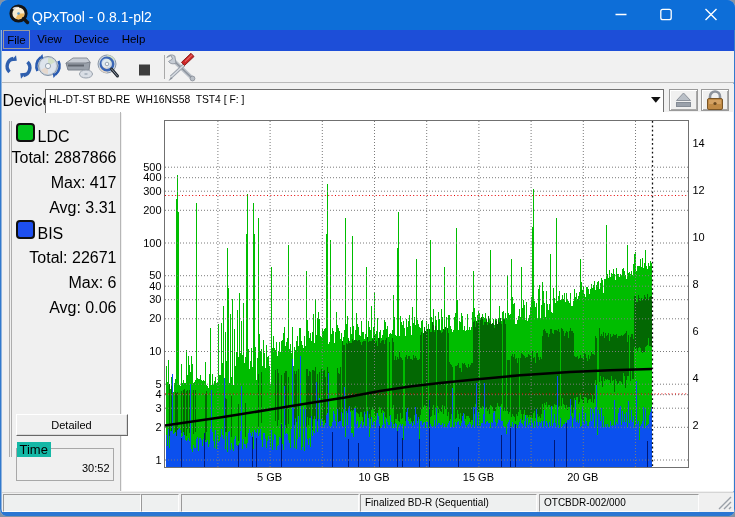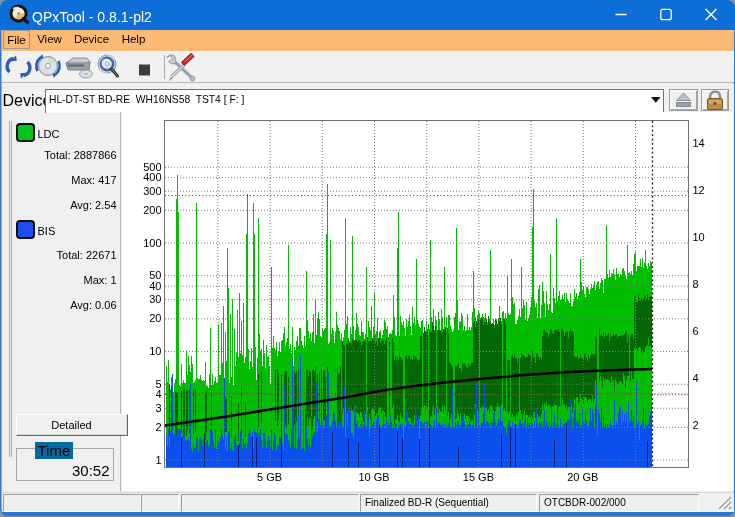--- a/index.html
+++ b/index.html
@@ -1,35 +1,35 @@
 <!DOCTYPE html>
 <html><head><meta charset="utf-8"><style>
 *{margin:0;padding:0;box-sizing:border-box}
 html,body{width:735px;height:517px;background:#8493a4;font-family:"Liberation Sans",sans-serif;overflow:hidden}
 #win{position:absolute;left:0;top:0;width:735px;height:516px;border-radius:8px 8px 7px 7px;background:#f0f0f0;overflow:hidden;box-shadow:0 0 0 1.5px #3279cd inset}
 #title{position:absolute;left:0;top:0;width:735px;height:30px;background:#0d6ed8}
 #title .txt{position:absolute;left:32px;top:8.5px;color:#fff;font-size:14px}
-#menubar{position:absolute;left:1.5px;top:30px;width:732px;height:34px;background:#fdba74;border-bottom:1px solid #cfcfcf}
+#menubar{position:absolute;left:1.5px;top:30px;width:732px;height:34px;background:#1d4ed8;border-bottom:1px solid #cfcfcf}
 .mi{position:absolute;top:0;height:19px;font-size:11.5px;color:#000;text-align:center;line-height:19px}
 #toolbar{position:absolute;left:1.5px;top:51px;width:732px;height:32px;background:#f1f1f1;border-bottom:1px solid #b9b9b9}
 #devrow{position:absolute;left:1.5px;top:84px;width:732px;height:29px;background:#f1f1f1}
 #devrow .lbl{position:absolute;left:3px;top:8px;font-size:16px}
 #combo{position:absolute;left:43.5px;top:5px;width:618.5px;height:34px;background:#fff;border:1px solid #707070;font-size:10.3px;line-height:20px;padding-left:3px;white-space:pre}
 .pbtn{position:absolute;top:5px;width:28.5px;height:22px;background:#f0f0f0;border:1px solid #9a9a9a;box-shadow:inset 1px 1px 0 #fff,inset -1px -1px 0 #a9a9a9}
 #main{position:absolute;left:1.5px;top:113px;width:732px;height:378px;background:#f0f0f0}
 #chartbg{position:absolute;left:120px;top:-1px;width:611px;height:379px;background:#fff}
 #vsp{position:absolute;left:118px;top:-1px;width:1px;height:379px;background:#b6b6b6}
 .groove{position:absolute;width:1px;background:#adadad}
 .sq{position:absolute;width:19.5px;height:19px;border:2.2px solid #101010;border-radius:4px}
-.stat{position:absolute;font-size:11px;color:#000;white-space:nowrap}
+.stat{position:absolute;font-size:16px;color:#000;white-space:nowrap}
 .rt{right:617px;text-align:right}
 #detbtn{position:absolute;left:14px;top:301px;width:112px;height:22px;background:#f0f0f0;border-top:1px solid #fff;border-left:1px solid #fff;border-right:1.5px solid #686868;border-bottom:1.5px solid #686868;box-shadow:-1px -1px 0 #d9d9d9 inset;font-size:11px;text-align:center;line-height:20px}
 #timebox{position:absolute;left:14px;top:335px;width:98px;height:33px;border:1px solid #a8a8a8}
-#timebox .cap{position:absolute;left:18px;top:-7px;background:#0369a1;padding:0 3px;font-size:15px}
-#timebox .val{position:absolute;right:3px;top:13px;font-size:15px}
+#timebox .cap{position:absolute;left:0;top:-7px;background:#14b8a6;padding:0 3px;font-size:13px}
+#timebox .val{position:absolute;right:3px;top:13px;font-size:11px}
 #status{position:absolute;left:1.5px;top:492px;width:732px;height:20px;background:#f0f0f0;border-top:1px solid #d5d5d5}
 .sp{position:absolute;top:1px;height:18px;border:1px solid;border-color:#9a9a9a #fdfdfd #fdfdfd #9a9a9a;background:#eef0f0;font-size:10px;line-height:16px;padding-left:4px;white-space:nowrap;overflow:hidden}
 #bluebot{position:absolute;left:1.5px;top:511.5px;width:732px;height:4.5px;background:#2a76d2;border-radius:0 0 6px 6px}
 svg text{font-family:"Liberation Sans",sans-serif}
 </style></head><body>
 <div id="win">
 <div id="title">
  <svg width="26" height="26" style="position:absolute;left:8px;top:4px">
   <circle cx="10.5" cy="9.5" r="7.6" fill="#f5ead0" stroke="#141414" stroke-width="3"></circle>
   <path d="M10.5 9.5 l6 0 a6 6 0 0 1 -9 5 z" fill="#eeb24c" opacity="0.85"></path>
@@ -126,24 +126,24 @@
 <div id="main">
  <div id="chartbg"></div>
  <div id="vsp"></div>
  <div class="groove" style="left:7px;top:8px;height:336px"></div>
  <div class="groove" style="left:9px;top:8px;height:336px"></div>
  <div class="sq" style="left:14px;top:9.5px;background:#00c41c"></div>
  <div class="sq" style="left:14px;top:106.5px;background:#1d4ff0"></div>
  <div class="stat" style="left:36px;top:14.5px">LDC</div>
  <div class="stat rt" style="top:35.5px">Total: 2887866</div>
  <div class="stat rt" style="top:60.5px">Max: 417</div>
- <div class="stat rt" style="top:85.5px">Avg: 2.54</div>
+ <div class="stat rt" style="top:85.5px">Avg: 3.31</div>
  <div class="stat" style="left:36px;top:111.5px">BIS</div>
  <div class="stat rt" style="top:135.5px">Total: 22671</div>
- <div class="stat rt" style="top:160.5px">Max: 1</div>
+ <div class="stat rt" style="top:160.5px">Max: 6</div>
  <div class="stat rt" style="top:185.5px">Avg: 0.06</div>
  <div id="detbtn">Detailed</div>
  <div id="timebox">
         <span class="cap">Time</span>
         <span class="val">30:52</span>
       </div>
 </div>
 <svg id="chart" viewBox="0 0 735 517" style="position:absolute;left:0;top:0;width:735px;height:517px">
       <g shape-rendering="crispEdges">
         <path d="M166.5 467V366.3M167.5 467V382.0M168.5 467V359.6M169.5 467V390.6M170.5 467V388.7M171.5 467V376.9M172.5 467V374.1M173.5 467V391.7M174.5 467V383.3M175.5 467V379.0M176.5 467V199.3M177.5 467V174.9M178.5 467V212.3M179.5 467V385.3M180.5 467V385.8M181.5 467V363.9M182.5 467V383.1M183.5 467V380.4M184.5 467V382.8M185.5 467V382.6M186.5 467V350.3M187.5 467V374.6M188.5 467V355.6M189.5 467V364.6M190.5 467V371.7M191.5 467V356.3M192.5 467V364.3M193.5 467V382.6M194.5 467V382.1M195.5 467V379.7M196.5 467V203.3M197.5 467V377.7M198.5 467V378.9M199.5 467V379.2M200.5 467V374.9M201.5 467V379.9M202.5 467V380.5M203.5 467V380.1M204.5 467V381.4M205.5 467V361.9M206.5 467V385.1M207.5 467V386.1M208.5 467V387.5M209.5 467V374.0M210.5 467V328.0M211.5 467V385.2M212.5 467V373.7M213.5 467V385.1M214.5 467V380.7M215.5 467V376.8M216.5 467V382.5M217.5 467V381.5M218.5 467V323.8M219.5 467V374.7M220.5 467V375.1M221.5 467V323.3M222.5 467V363.1M223.5 467V306.0M224.5 467V381.2M225.5 467V331.9M226.5 467V361.4M227.5 467V247.5M228.5 467V288.1M229.5 467V383.1M230.5 467V313.8M231.5 467V377.2M232.5 467V299.2M233.5 467V385.3M234.5 467V328.9M235.5 467V366.3M236.5 467V351.6M237.5 467V309.7M238.5 467V356.9M239.5 467V293.3M240.5 467V353.3M241.5 467V320.8M242.5 467V354.6M243.5 467V302.5M244.5 467V362.9M245.5 467V357.4M246.5 467V233.9M247.5 467V194.0M248.5 467V348.5M249.5 467V369.0M250.5 467V360.6M251.5 467V348.4M252.5 467V366.5M253.5 467V203.3M254.5 467V233.9M255.5 467V346.8M256.5 467V379.7M257.5 467V358.0M258.5 467V217.5M259.5 467V334.1M260.5 467V350.7M261.5 467V348.8M262.5 467V366.2M263.5 467V339.7M264.5 467V353.3M265.5 467V367.8M266.5 467V344.5M267.5 467V357.1M268.5 467V355.5M269.5 467V366.2M270.5 467V383.8M271.5 467V266.6M272.5 467V347.8M273.5 467V336.0M274.5 467V347.8M275.5 467V350.1M276.5 467V342.1M277.5 467V355.7M278.5 467V351.0M279.5 467V342.0M280.5 467V351.8M281.5 467V341.2M282.5 467V340.4M283.5 467V332.5M284.5 467V326.7M285.5 467V346.0M286.5 467V341.5M287.5 467V337.7M288.5 467V244.9M289.5 467V348.9M290.5 467V343.5M291.5 467V353.4M292.5 467V326.5M293.5 467V365.9M294.5 467V346.9M295.5 467V349.9M296.5 467V340.8M297.5 467V336.3M298.5 467V346.4M299.5 467V327.8M300.5 467V327.8M301.5 467V341.0M302.5 467V345.1M303.5 467V348.2M304.5 467V336.1M305.5 467V345.9M306.5 467V270.7M307.5 467V319.7M308.5 467V331.1M309.5 467V337.9M310.5 467V333.0M311.5 467V340.7M312.5 467V332.4M313.5 467V313.8M314.5 467V343.0M315.5 467V299.2M316.5 467V335.3M317.5 467V317.7M318.5 467V311.6M319.5 467V318.7M320.5 467V335.6M321.5 467V336.6M322.5 467V329.0M323.5 467V330.9M324.5 467V329.1M325.5 467V327.8M326.5 467V233.9M327.5 467V184.1M328.5 467V344.1M329.5 467V342.2M330.5 467V240.1M331.5 467V334.4M332.5 467V327.5M333.5 467V330.6M334.5 467V342.8M335.5 467V331.7M336.5 467V311.9M337.5 467V324.8M338.5 467V327.7M339.5 467V331.4M340.5 467V338.6M341.5 467V333.1M342.5 467V342.0M343.5 467V336.7M344.5 467V330.3M345.5 467V217.5M346.5 467V323.7M347.5 467V316.2M348.5 467V338.4M349.5 467V341.0M350.5 467V327.4M351.5 467V334.0M352.5 467V235.9M353.5 467V325.5M354.5 467V340.3M355.5 467V330.4M356.5 467V312.8M357.5 467V323.5M358.5 467V326.6M359.5 467V335.4M360.5 467V336.0M361.5 467V320.7M362.5 467V331.7M363.5 467V332.1M364.5 467V339.1M365.5 467V334.2M366.5 467V266.6M367.5 467V338.8M368.5 467V321.0M369.5 467V326.5M370.5 467V329.9M371.5 467V306.0M372.5 467V338.4M373.5 467V326.8M374.5 467V293.3M375.5 467V333.8M376.5 467V330.5M377.5 467V318.3M378.5 467V338.0M379.5 467V332.4M380.5 467V330.0M381.5 467V337.7M382.5 467V334.7M383.5 467V329.5M384.5 467V320.2M385.5 467V322.4M386.5 467V329.4M387.5 467V325.5M388.5 467V337.2M389.5 467V334.4M390.5 467V332.5M391.5 467V333.9M392.5 467V330.3M393.5 467V294.6M394.5 467V317.4M395.5 467V335.4M396.5 467V336.0M397.5 467V247.5M398.5 467V212.3M399.5 467V336.3M400.5 467V316.0M401.5 467V321.5M402.5 467V325.3M403.5 467V321.0M404.5 467V328.3M405.5 467V335.9M406.5 467V319.0M407.5 467V326.7M408.5 467V321.3M409.5 467V315.4M410.5 467V326.2M411.5 467V335.4M412.5 467V307.1M413.5 467V323.1M414.5 467V317.0M415.5 467V324.9M416.5 467V259.3M417.5 467V320.4M418.5 467V323.7M419.5 467V327.3M420.5 467V328.4M421.5 467V321.4M422.5 467V319.6M423.5 467V334.6M424.5 467V331.9M425.5 467V333.0M426.5 467V321.4M427.5 467V334.3M428.5 467V323.7M429.5 467V334.0M430.5 467V240.2M431.5 467V316.9M432.5 467V326.9M433.5 467V308.5M434.5 467V330.4M435.5 467V316.1M436.5 467V319.5M437.5 467V331.4M438.5 467V312.0M439.5 467V319.3M440.5 467V329.9M441.5 467V309.2M442.5 467V316.9M443.5 467V332.8M444.5 467V266.6M445.5 467V330.0M446.5 467V317.1M447.5 467V332.4M448.5 467V315.4M449.5 467V315.1M450.5 467V325.6M451.5 467V329.1M452.5 467V331.8M453.5 467V329.8M454.5 467V317.3M455.5 467V312.9M456.5 467V228.4M457.5 467V300.1M458.5 467V330.3M459.5 467V321.3M460.5 467V321.5M461.5 467V313.3M462.5 467V316.4M463.5 467V330.3M464.5 467V326.0M465.5 467V330.5M466.5 467V330.4M467.5 467V314.4M468.5 467V330.2M469.5 467V327.2M470.5 467V330.0M471.5 467V327.3M472.5 467V311.7M473.5 467V270.7M474.5 467V308.0M475.5 467V316.5M476.5 467V329.4M477.5 467V315.1M478.5 467V311.2M479.5 467V312.7M480.5 467V318.4M481.5 467V316.8M482.5 467V313.7M483.5 467V316.5M484.5 467V318.3M485.5 467V312.6M486.5 467V328.5M487.5 467V321.5M488.5 467V323.3M489.5 467V318.9M490.5 467V250.2M491.5 467V328.0M492.5 467V327.9M493.5 467V318.6M494.5 467V325.3M495.5 467V319.0M496.5 467V318.9M497.5 467V324.6M498.5 467V320.9M499.5 467V305.8M500.5 467V322.5M501.5 467V320.8M502.5 467V311.7M503.5 467V311.2M504.5 467V326.8M505.5 467V312.8M506.5 467V318.1M507.5 467V274.6M508.5 467V313.3M509.5 467V314.7M510.5 467V314.3M511.5 467V259.3M512.5 467V297.2M513.5 467V304.0M514.5 467V302.6M515.5 467V323.6M516.5 467V323.8M517.5 467V320.2M518.5 467V316.0M519.5 467V309.2M520.5 467V317.0M521.5 467V266.6M522.5 467V308.0M523.5 467V299.9M524.5 467V305.1M525.5 467V320.0M526.5 467V302.2M527.5 467V320.9M528.5 467V317.7M529.5 467V315.3M530.5 467V306.5M531.5 467V296.8M532.5 467V226.6M533.5 467V189.2M534.5 467V300.9M535.5 467V307.3M536.5 467V302.9M537.5 467V318.4M538.5 467V289.4M539.5 467V285.3M540.5 467V317.7M541.5 467V305.1M542.5 467V282.1M543.5 467V291.0M544.5 467V303.3M545.5 467V316.5M546.5 467V291.4M547.5 467V303.7M548.5 467V310.1M549.5 467V304.4M550.5 467V254.4M551.5 467V311.7M552.5 467V313.3M553.5 467V288.2M554.5 467V298.2M555.5 467V302.9M556.5 467V217.5M557.5 467V300.8M558.5 467V296.3M559.5 467V290.7M560.5 467V300.4M561.5 467V298.5M562.5 467V294.8M563.5 467V298.9M564.5 467V292.5M565.5 467V301.8M566.5 467V293.0M567.5 467V299.0M568.5 467V301.3M569.5 467V302.6M570.5 467V292.7M571.5 467V305.9M572.5 467V305.6M573.5 467V300.8M574.5 467V288.8M575.5 467V297.4M576.5 467V293.2M577.5 467V299.4M578.5 467V296.4M579.5 467V291.9M580.5 467V259.3M581.5 467V281.7M582.5 467V289.8M583.5 467V285.5M584.5 467V293.5M585.5 467V296.5M586.5 467V286.8M587.5 467V287.1M588.5 467V289.1M589.5 467V293.8M590.5 467V288.6M591.5 467V283.7M592.5 467V287.9M593.5 467V284.7M594.5 467V281.3M595.5 467V290.2M596.5 467V285.2M597.5 467V282.1M598.5 467V281.2M599.5 467V289.4M600.5 467V283.0M601.5 467V278.0M602.5 467V279.5M603.5 467V292.8M604.5 467V278.7M605.5 467V279.2M606.5 467V225.0M607.5 467V274.4M608.5 467V278.4M609.5 467V270.3M610.5 467V276.8M611.5 467V273.2M612.5 467V273.9M613.5 467V269.3M614.5 467V274.3M615.5 467V279.7M616.5 467V267.6M617.5 467V274.1M618.5 467V274.0M619.5 467V276.5M620.5 467V274.2M621.5 467V274.5M622.5 467V269.3M623.5 467V267.5M624.5 467V271.1M625.5 467V274.9M626.5 467V279.2M627.5 467V244.9M628.5 467V273.4M629.5 467V271.9M630.5 467V273.9M631.5 467V271.4M632.5 467V274.5M633.5 467V263.5M634.5 467V254.2M635.5 467V251.9M636.5 467V271.1M637.5 467V265.5M638.5 467V265.9M639.5 467V266.1M640.5 467V258.7M641.5 467V267.4M642.5 467V258.4M643.5 467V267.7M644.5 467V263.0M645.5 467V250.2M646.5 467V266.2M647.5 467V268.8M648.5 467V263.2M649.5 467V266.4M650.5 467V260.8M651.5 467V262.5" stroke="#00bd00" stroke-width="1" fill="none"></path>

